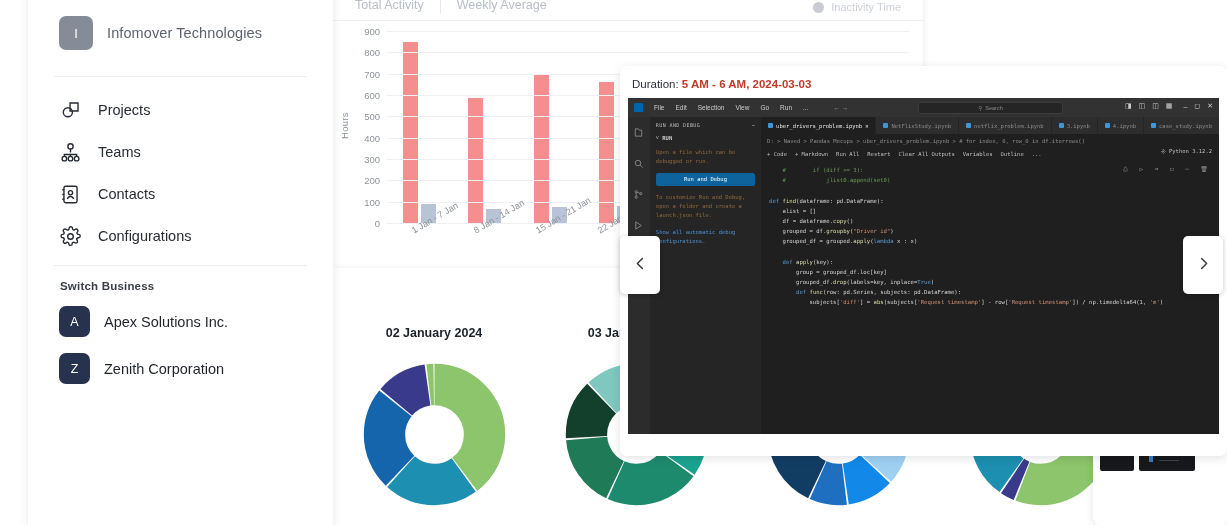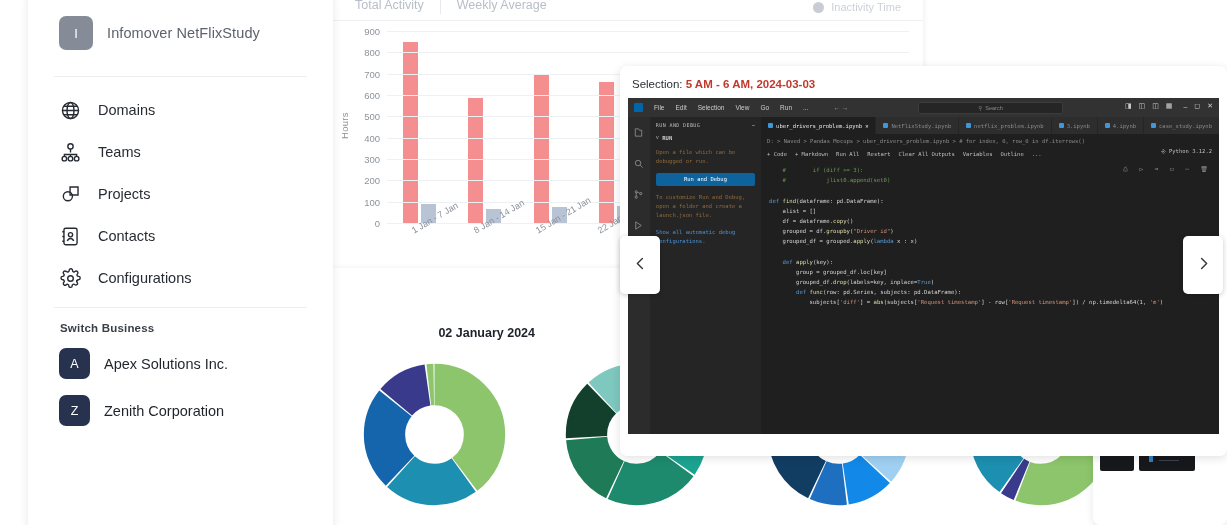--- a/index.html
+++ b/index.html
@@ -100,21 +100,21 @@
   .tz-val { font-size: 11.5px; color: #2a2f36; }
 
   
   #donuts {
     position: absolute; left: 333px; top: 268px;
     width: 760px; height: 262px;
     background: #fff; z-index: 20;
     box-shadow: 0 -1px 6px rgba(0,0,0,0.05);
   }
   .donut-row { display: flex; padding-top: 58px; }
-  .donut-cell { width: 202px; text-align: right; flex: none; }
+  .donut-cell { width: 202px; text-align: center; flex: none; }
   .donut-title { font-size: 12.5px; font-weight: 700; color: #1d2229; margin-bottom: 22px; white-space: nowrap; }
   .donut-svg { display: block; margin: 0 auto; }
 
   
   #video-panel {
     position: absolute; left: 620px; top: 66px;
     width: 607px; height: 390px;
     background: #fff; border-radius: 7px;
     box-shadow: 0 2px 10px rgba(0,0,0,0.12);
     z-index: 30; overflow: hidden;
@@ -202,55 +202,45 @@
   }
 </style>
 </head>
 <body>
 
 <div id="root">
 
   <div id="sidebar">
     <div class="org-row">
       <div class="org-avatar">I</div>
-      <div class="org-name">Infomover NetFlixStudy</div>
+      <div class="org-name">Infomover Technologies</div>
     </div>
     <div class="divider"></div>
 
     <div class="nav">
       <div class="nav-item">
         <span>
           <svg class="ico" viewBox="0 0 24 24" fill="none" stroke="currentColor" stroke-width="1.6">
-              <circle cx="12" cy="12" r="9.2"></circle>
-              <ellipse cx="12" cy="12" rx="4" ry="9.2"></ellipse>
-              <path d="M3 12h18M4.3 7.2h15.4M4.3 16.8h15.4"></path>
+              <circle cx="9" cy="14" r="5.2"></circle>
+              <path d="M11.5 3.4h9.1v9.1h-9.1z"></path>
             </svg>
         </span>
-        <span class="label">Domains</span>
+        <span class="label">Projects</span>
       </div>
       <div class="nav-item">
         <span>
           <svg class="ico" viewBox="0 0 24 24" fill="none" stroke="currentColor" stroke-width="1.6">
               <circle cx="12" cy="5" r="3"></circle>
               <circle cx="5" cy="19" r="2.6"></circle>
               <circle cx="12" cy="19" r="2.6"></circle>
               <circle cx="19" cy="19" r="2.6"></circle>
               <path d="M12 8v4M5 16.4v-2.2h14v2.2M12 14.2v2.2"></path>
             </svg>
         </span>
         <span class="label">Teams</span>
-      </div>
-      <div class="nav-item">
-        <span>
-          <svg class="ico" viewBox="0 0 24 24" fill="none" stroke="currentColor" stroke-width="1.6">
-              <circle cx="9" cy="14" r="5.2"></circle>
-              <path d="M11.5 3.4h9.1v9.1h-9.1z"></path>
-            </svg>
-        </span>
-        <span class="label">Projects</span>
       </div>
       <div class="nav-item">
         <span>
           <svg class="ico" viewBox="0 0 24 24" fill="none" stroke="currentColor" stroke-width="1.6">
               <rect x="4.5" y="2.6" width="15" height="18.8" rx="2"></rect>
               <circle cx="12" cy="10" r="2.4"></circle>
               <path d="M8.4 17.2c.6-1.9 2-2.9 3.6-2.9s3 1 3.6 2.9"></path>
               <path d="M2.6 6.6h2.2M2.6 12h2.2M2.6 17.4h2.2"></path>
             </svg>
         </span>
@@ -413,21 +403,21 @@
     <span class="tz-val">+05:30</span>
     <span>
       <svg width="9" height="14" viewBox="0 0 10 16" fill="none" stroke="#5a6069" stroke-width="1.4" stroke-linecap="round" stroke-linejoin="round">
           <path d="M2.2 6.2L5 3.3l2.8 2.9M2.2 9.8L5 12.7l2.8-2.9"></path>
         </svg>
     </span>
   </div>
 
   <div id="video-panel">
     <div class="dur">
-      <span>Selection: </span><b>5 AM - 6 AM, 2024-03-03</b>
+      <span>Duration: </span><b>5 AM - 6 AM, 2024-03-03</b>
     </div>
 
     <div class="vscode">
 
       <div class="vs-title">
         <span class="vs-logo"></span>
         <span>File</span>
         <span>Edit</span>
         <span>Selection</span>
         <span>View</span>

